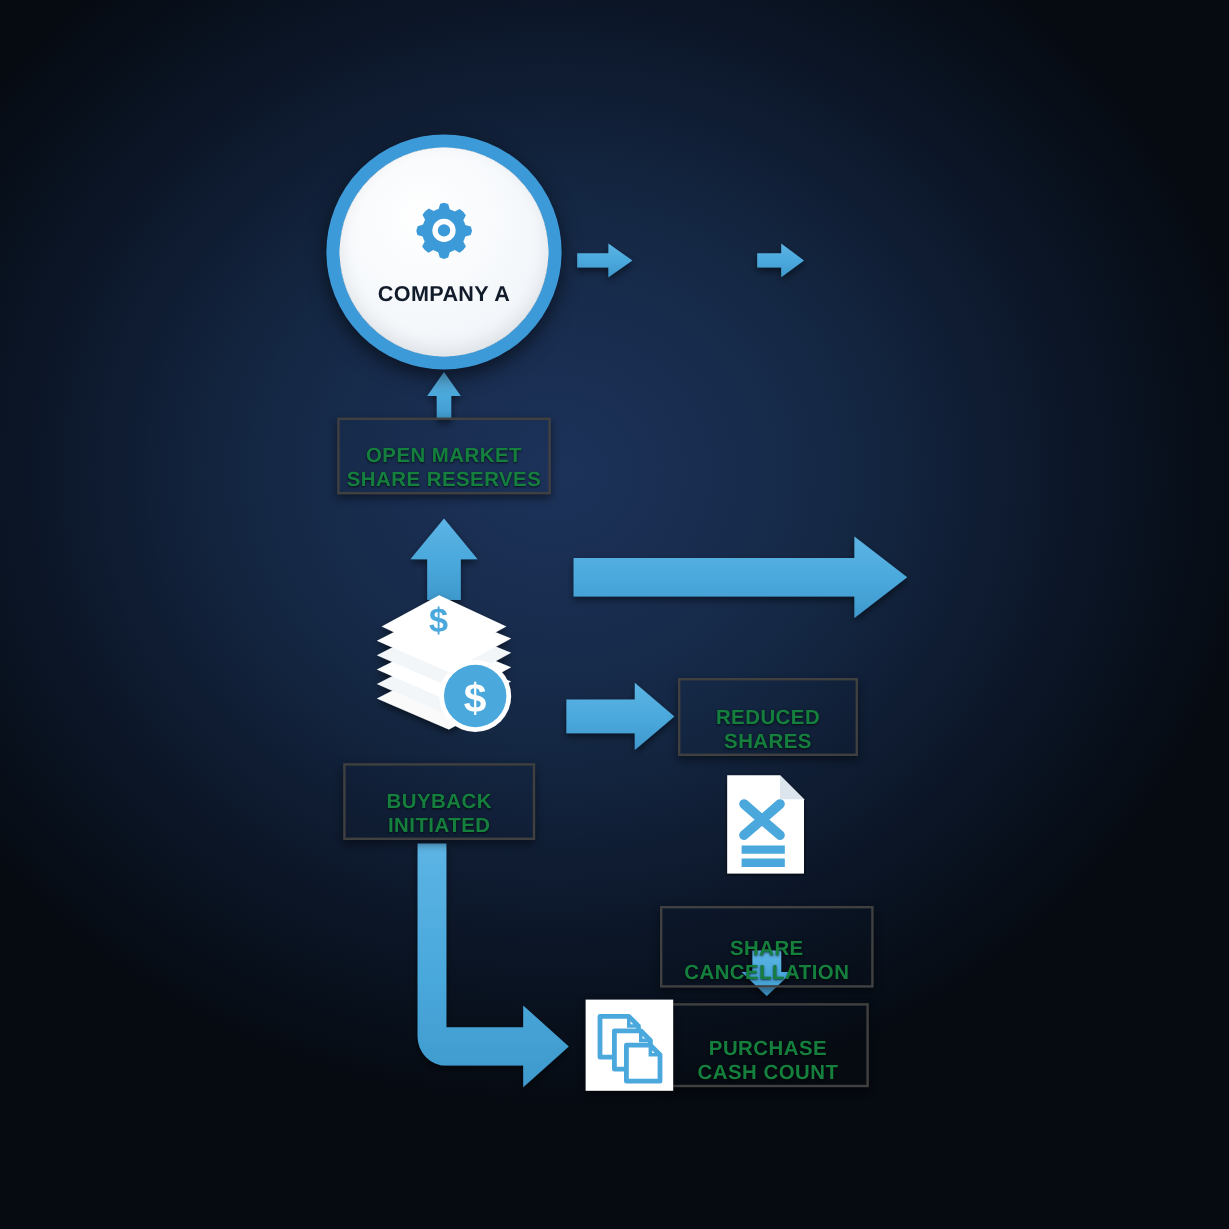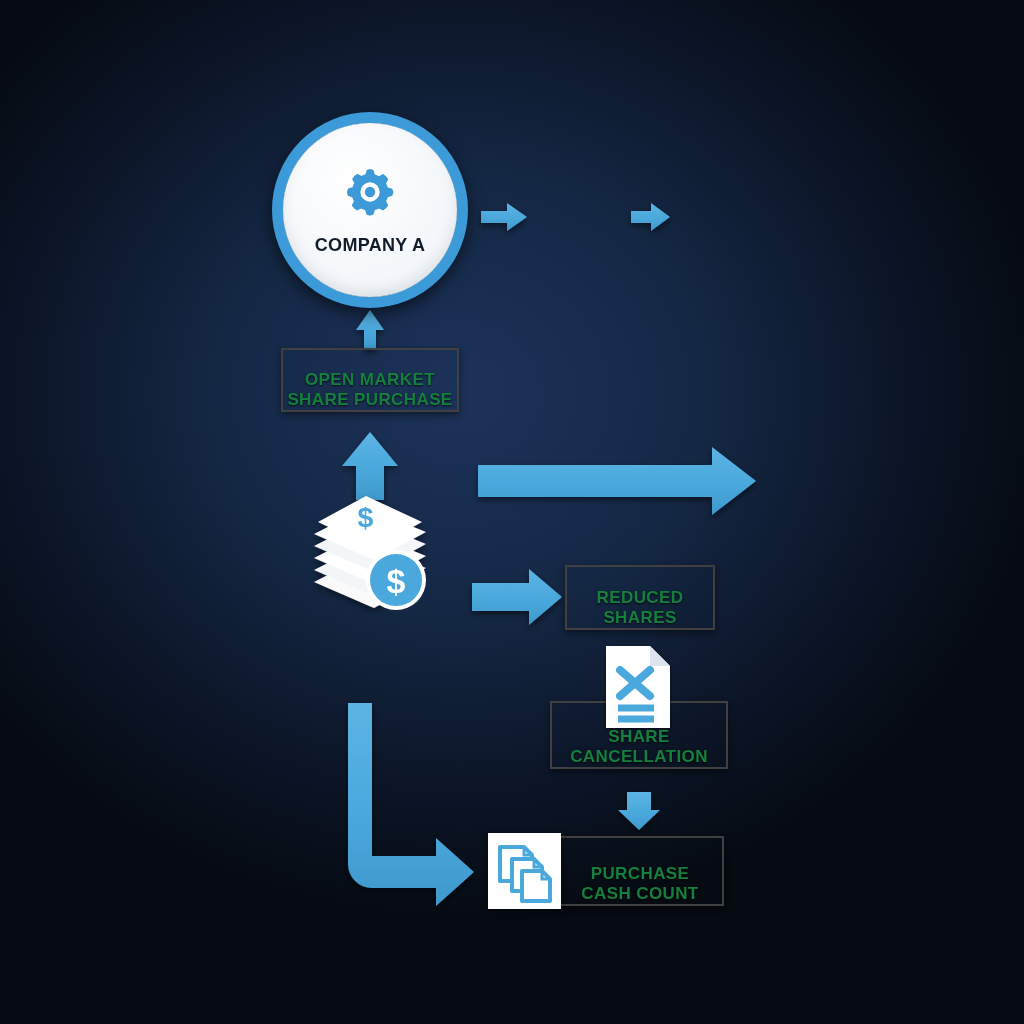--- a/index.html
+++ b/index.html
@@ -196,21 +196,21 @@
       <div>CASH</div>
       <div>RESERVES</div>
     </div>
   </div>
 
   <div id="empty-ring"></div>
 
   <div class="box" id="open-market-box" style="left:281px; top:348px; width:178px; height:64px; font-size:17px;">
     <div>
       <div>OPEN MARKET</div>
-      <div>SHARE PURCHASE</div>
+      <div>SHARE RESERVES</div>
     </div>
   </div>
 
   <div class="abs" style="left:308px; top:484px;">
     <svg class="icon" width="132" height="136" viewBox="0 0 132 136" aria-hidden="true">
       <g filter="url(#softShadow)">
 
         <path d="M6 98 L58 72 L118 96 L66 124 Z" fill="#ffffff" opacity="0.97"></path>
         <path d="M6 86 L58 60 L118 84 L66 112 Z" fill="#f3f6f9"></path>
         <path d="M6 74 L58 48 L118 72 L66 100 Z" fill="#ffffff"></path>
@@ -223,29 +223,35 @@
       <g transform="translate(48,18) scale(0.95)">
         <text x="10" y="26" font-family="Liberation Sans, sans-serif" font-size="30" font-weight="bold" fill="#4aa8dc" text-anchor="middle">$</text>
       </g>
 
       <circle cx="88" cy="96" r="30" fill="#ffffff"></circle>
       <circle cx="88" cy="96" r="26" fill="#4aa8dc"></circle>
       <text x="88" y="109" font-family="Liberation Sans, sans-serif" font-size="34" font-weight="bold" fill="#ffffff" text-anchor="middle">$</text>
     </svg>
   </div>
 
+  <div class="box" id="buyback-box" style="left:286px; top:636px; width:160px; height:64px; font-size:17px;">
+    <div>
+      <div>BUYBACK</div>
+      <div>INITIATED</div>
+    </div>
+  </div>
 
   <div class="box" id="acquired-box" style="left:565px; top:565px; width:150px; height:65px; font-size:17px;">
     <div>
       <div>REDUCED</div>
       <div>SHARES</div>
     </div>
   </div>
 
-  <div class="box" id="cancellation-box" style="left:550px; top:701px; width:178px; height:68px; font-size:17px;">
+  <div class="box" id="cancellation-box" style="left:550px; top:755px; width:178px; height:68px; font-size:17px;">
     <div style="margin-top:6px;">
       <div>SHARE</div>
       <div>CANCELLATION</div>
     </div>
   </div>
 
   <div class="abs" style="left:604px; top:644px;">
     <svg class="icon" width="68" height="86" viewBox="0 0 68 86" aria-hidden="true">
       <g filter="url(#softShadow)">
         <path d="M2 2 H46 L66 22 V84 H2 Z" fill="#ffffff"></path>

